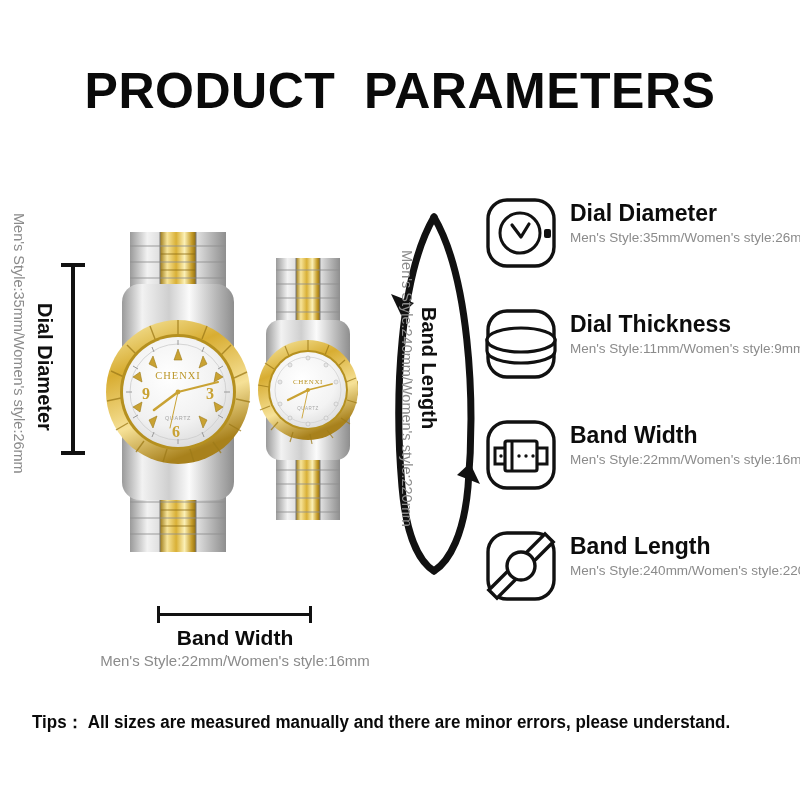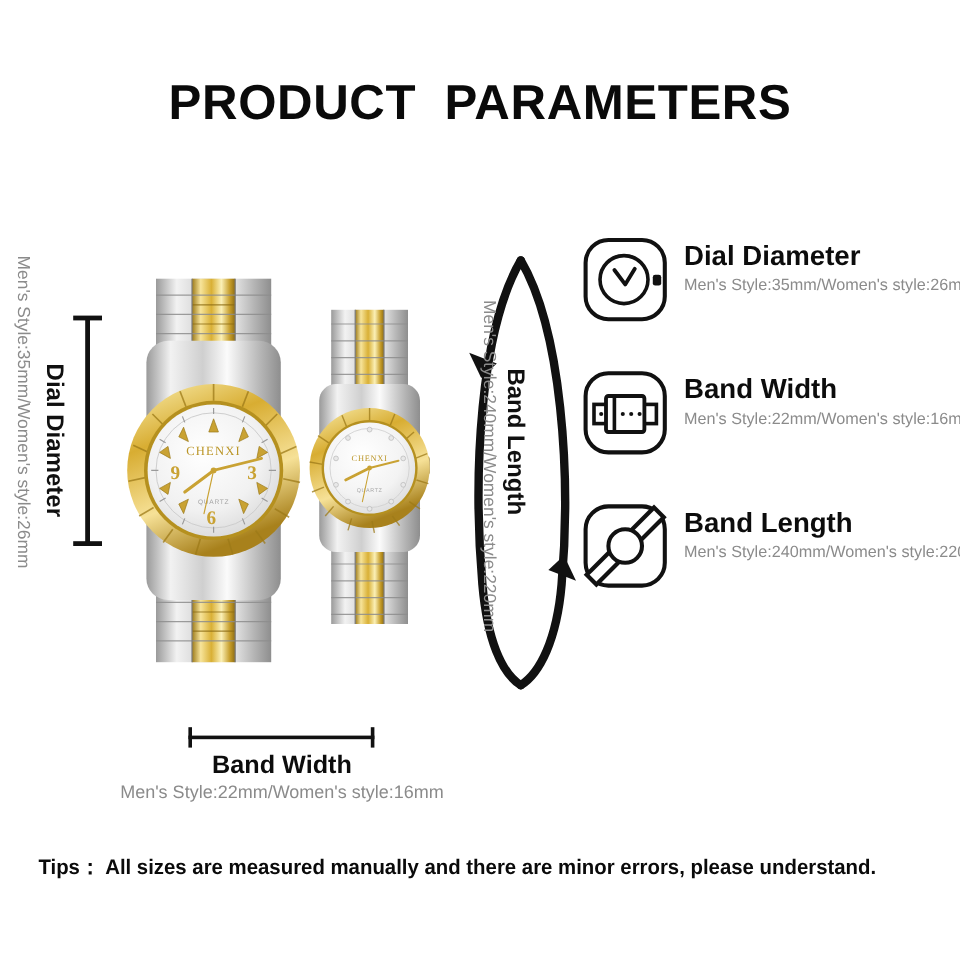--- a/index.html
+++ b/index.html
@@ -13,21 +13,21 @@
     position: relative;
     width: 800px; height: 800px;
     background: #ffffff;
   }
 
   
   .title {
     position: absolute;
     top: 62px; left: 0; width: 800px;
     text-align: center;
-    font-size: 41px;
+    font-size: 50px;
     font-weight: bold;
     letter-spacing: 0.5px;
     color: #0a0a0a;
     white-space: pre;
   }
 
   
   .left-vert-group {
     position: absolute;
     left: 0px; top: 185px;
@@ -462,20 +462,33 @@
           <circle cx="36" cy="37" r="20" fill="none" stroke="#111111" stroke-width="3"></circle>
           <path d="M 28 29 L 37 41 L 45 28" fill="none" stroke="#111111" stroke-width="3.2" stroke-linecap="round" stroke-linejoin="round"></path>
         </svg>
       </div>
       <div class="param-text">
         <div class="param-title">Dial Diameter</div>
         <div class="param-sub">Men's Style:35mm/Women's style:26mm</div>
       </div>
     </div>
 
+    <div class="param-row">
+      <div class="param-icon">
+        <svg width="74" height="74" viewBox="0 0 74 74">
+          <rect x="4" y="4" width="66" height="66" rx="19" fill="#ffffff" stroke="#111111" stroke-width="3.4"></rect>
+          <path d="M 3 33 L 3 44 A 34 12 0 0 0 71 44 L 71 33 Z" fill="#ffffff" stroke="#111111" stroke-width="3.2"></path>
+          <ellipse cx="37" cy="33" rx="34" ry="12" fill="#ffffff" stroke="#111111" stroke-width="3.2"></ellipse>
+        </svg>
+      </div>
+      <div class="param-text">
+        <div class="param-title">Dial Thickness</div>
+        <div class="param-sub">Men's Style:11mm/Women's style:9mm</div>
+      </div>
+    </div>
 
     <div class="param-row">
       <div class="param-icon">
         <svg width="74" height="74" viewBox="0 0 74 74">
           <rect x="4" y="4" width="66" height="66" rx="19" fill="#ffffff" stroke="#111111" stroke-width="3.4"></rect>
           <rect x="11" y="30" width="52" height="16" fill="#ffffff" stroke="#111111" stroke-width="3"></rect>
           <rect x="21" y="23" width="32" height="30" rx="2" fill="#ffffff" stroke="#111111" stroke-width="3.2"></rect>
           <line x1="28" y1="23" x2="28" y2="53" stroke="#111111" stroke-width="3"></line>
           <circle cx="17" cy="38" r="1.7" fill="#111111"></circle>
           <circle cx="35" cy="38" r="1.7" fill="#111111"></circle>

